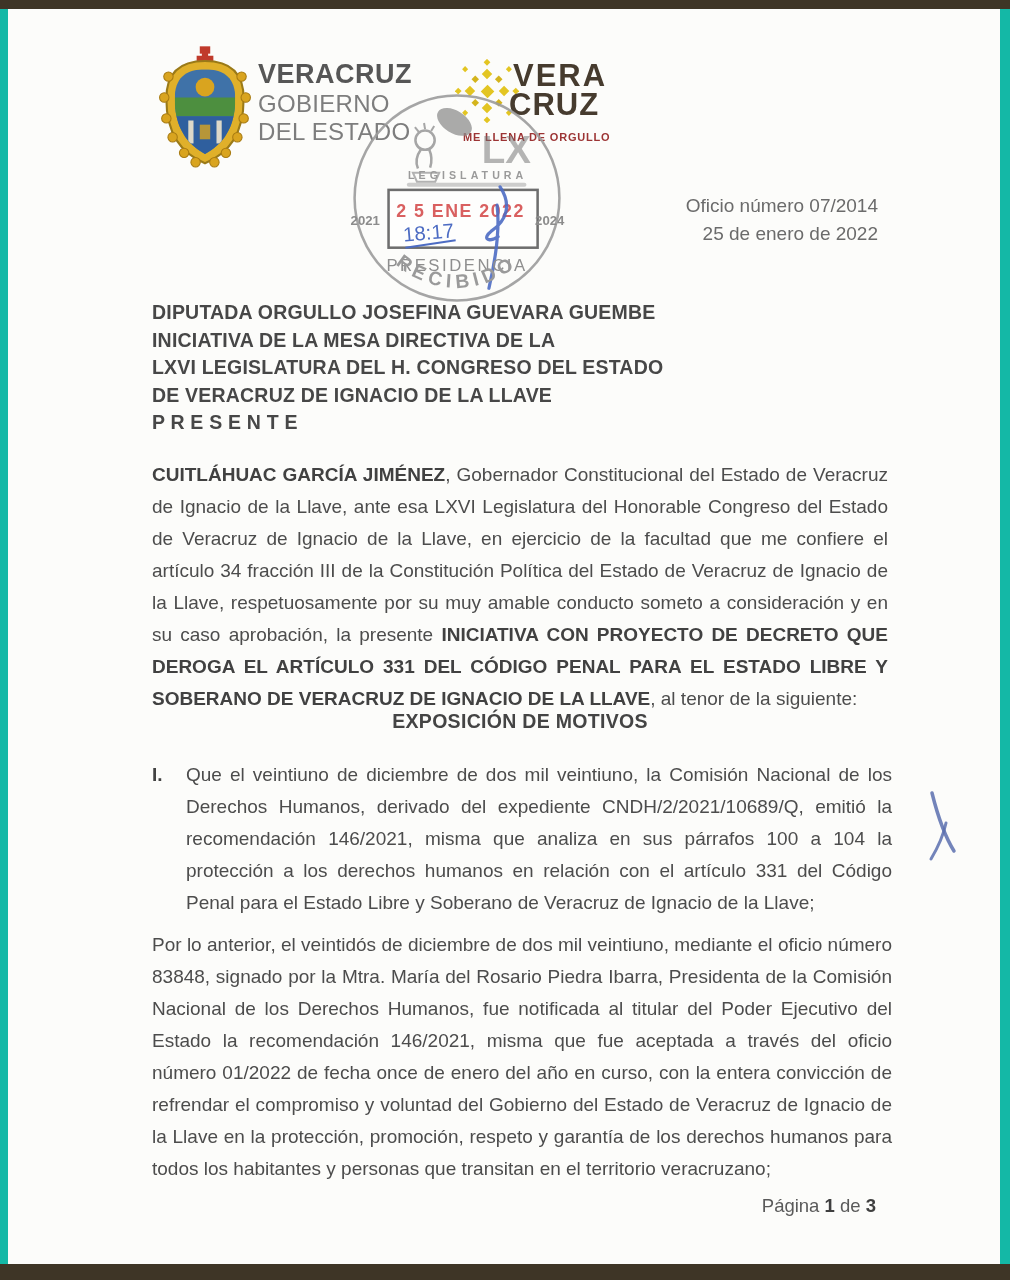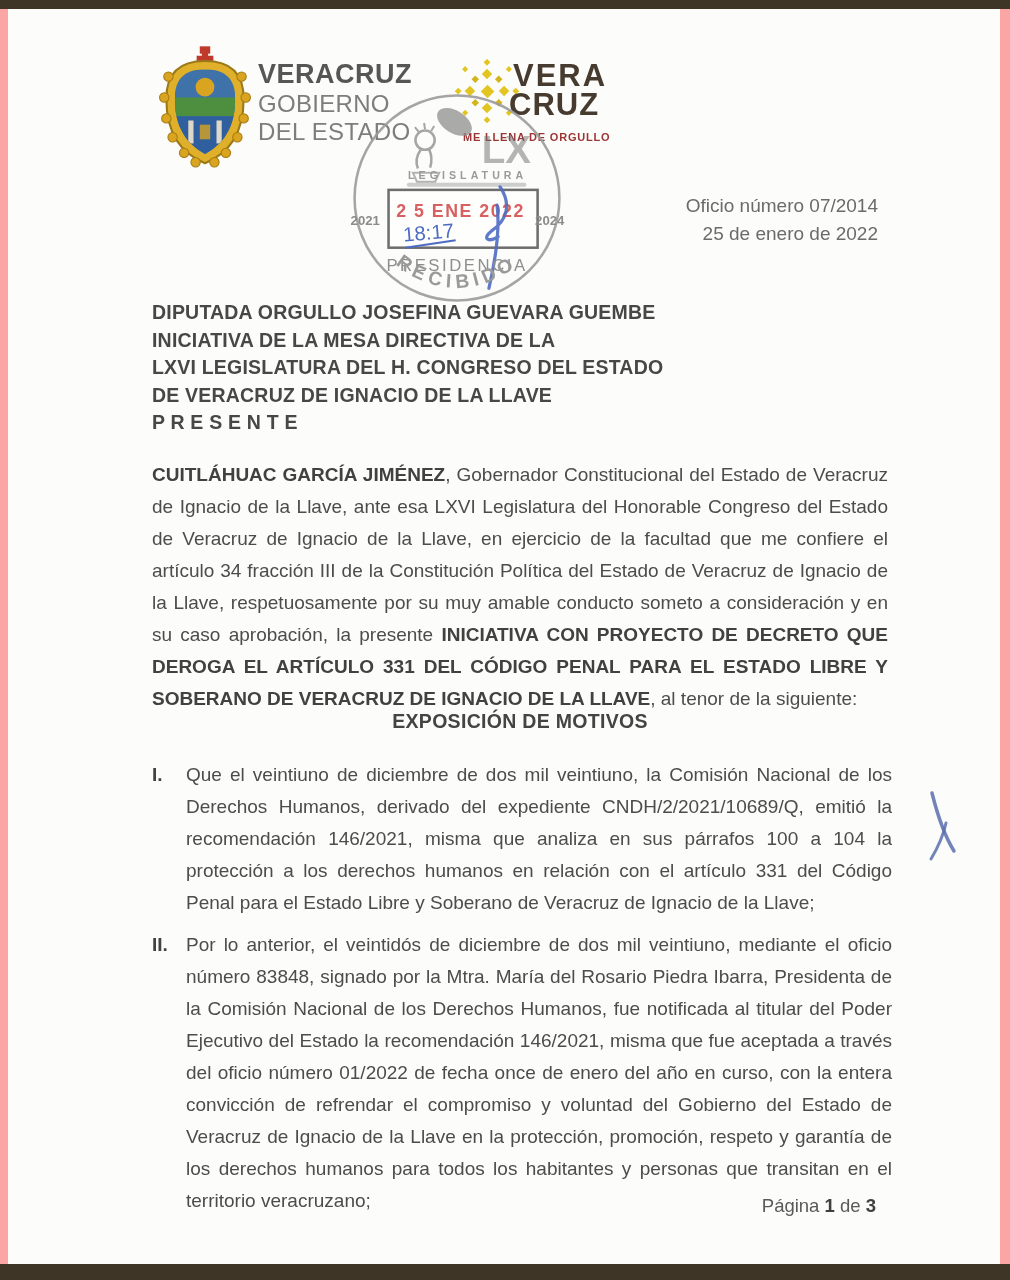--- a/index.html
+++ b/index.html
@@ -1,17 +1,17 @@
 <!DOCTYPE html>
 <html><head>
 <meta charset="utf-8">
 <style>
   html,body{margin:0;padding:0;}
   body{width:1010px;height:1280px;background:#141414;font-family:"Liberation Sans",sans-serif;position:relative;overflow:hidden;}
-  .frame{position:absolute;inset:0;background:#fca5a5;}
+  .frame{position:absolute;inset:0;background:#14b8a6;}
   .frame-top{position:absolute;left:0;top:0;width:1010px;height:9px;background:#3e3526;}
   .frame-bottom{position:absolute;left:0;bottom:0;width:1010px;height:16px;background:#3e3526;}
   .page{position:absolute;left:8px;top:9px;width:992px;height:1255px;background:#fcfcfa;}
   .abs{position:absolute;}
 
   
   .gov-text{left:250px;top:50px;line-height:1.16;}
   .gov-title{font-size:27px;font-weight:bold;color:#565656;letter-spacing:.5px;}
   .gov-sub{font-size:24px;color:#7d7d7d;letter-spacing:.3px;}
   .cruz-text{left:505px;top:52px;line-height:.95;color:#463b2e;font-weight:bold;}
@@ -177,21 +177,20 @@
     <div class="abs intro"><b>CUITLÁHUAC GARCÍA JIMÉNEZ</b><span>, Gobernador Constitucional del Estado de Veracruz de Ignacio de la Llave, ante esa LXVI Legislatura del Honorable Congreso del Estado de Veracruz de Ignacio de la Llave, en ejercicio de la facultad que me confiere el artículo 34 fracción III de la Constitución Política del Estado de Veracruz de Ignacio de la Llave, respetuosamente por su muy amable conducto someto a consideración y en su caso aprobación, la presente </span><b>INICIATIVA CON PROYECTO DE DECRETO QUE DEROGA EL ARTÍCULO 331 DEL CÓDIGO PENAL PARA EL ESTADO LIBRE Y SOBERANO DE VERACRUZ DE IGNACIO DE LA LLAVE</b><span>, al tenor de la siguiente:</span></div>
 
     <div class="abs heading">EXPOSICIÓN DE MOTIVOS</div>
 
     <div class="abs item item-1">
       <div class="numeral">I.</div>
       <div class="item-text">Que el veintiuno de diciembre de dos mil veintiuno, la Comisión Nacional de los Derechos Humanos, derivado del expediente CNDH/2/2021/10689/Q, emitió la recomendación 146/2021, misma que analiza en sus párrafos 100 a 104 la protección a los derechos humanos en relación con el artículo 331 del Código Penal para el Estado Libre y Soberano de Veracruz de Ignacio de la Llave;</div>
     </div>
 
     <div class="abs item item-2">
-      <div class="numeral">II.</div>
       <div class="item-text">Por lo anterior, el veintidós de diciembre de dos mil veintiuno, mediante el oficio número 83848, signado por la Mtra. María del Rosario Piedra Ibarra, Presidenta de la Comisión Nacional de los Derechos Humanos, fue notificada al titular del Poder Ejecutivo del Estado la recomendación 146/2021, misma que fue aceptada a través del oficio número 01/2022 de fecha once de enero del año en curso, con la entera convicción de refrendar el compromiso y voluntad del Gobierno del Estado de Veracruz de Ignacio de la Llave en la protección, promoción, respeto y garantía de los derechos humanos para todos los habitantes y personas que transitan en el territorio veracruzano;</div>
     </div>
 
     <div class="abs penmark">
       <svg width="44" height="92" viewBox="0 0 44 92">
         <path d="M 8 4 C 13 24 20 46 30 62" stroke="#5b6fae" stroke-width="3.5" fill="none" stroke-linecap="round" opacity=".85"></path>
         <path d="M 22 34 C 19 48 13 60 7 70" stroke="#5b6fae" stroke-width="3" fill="none" stroke-linecap="round" opacity=".85"></path>
       </svg>
     </div>
 

